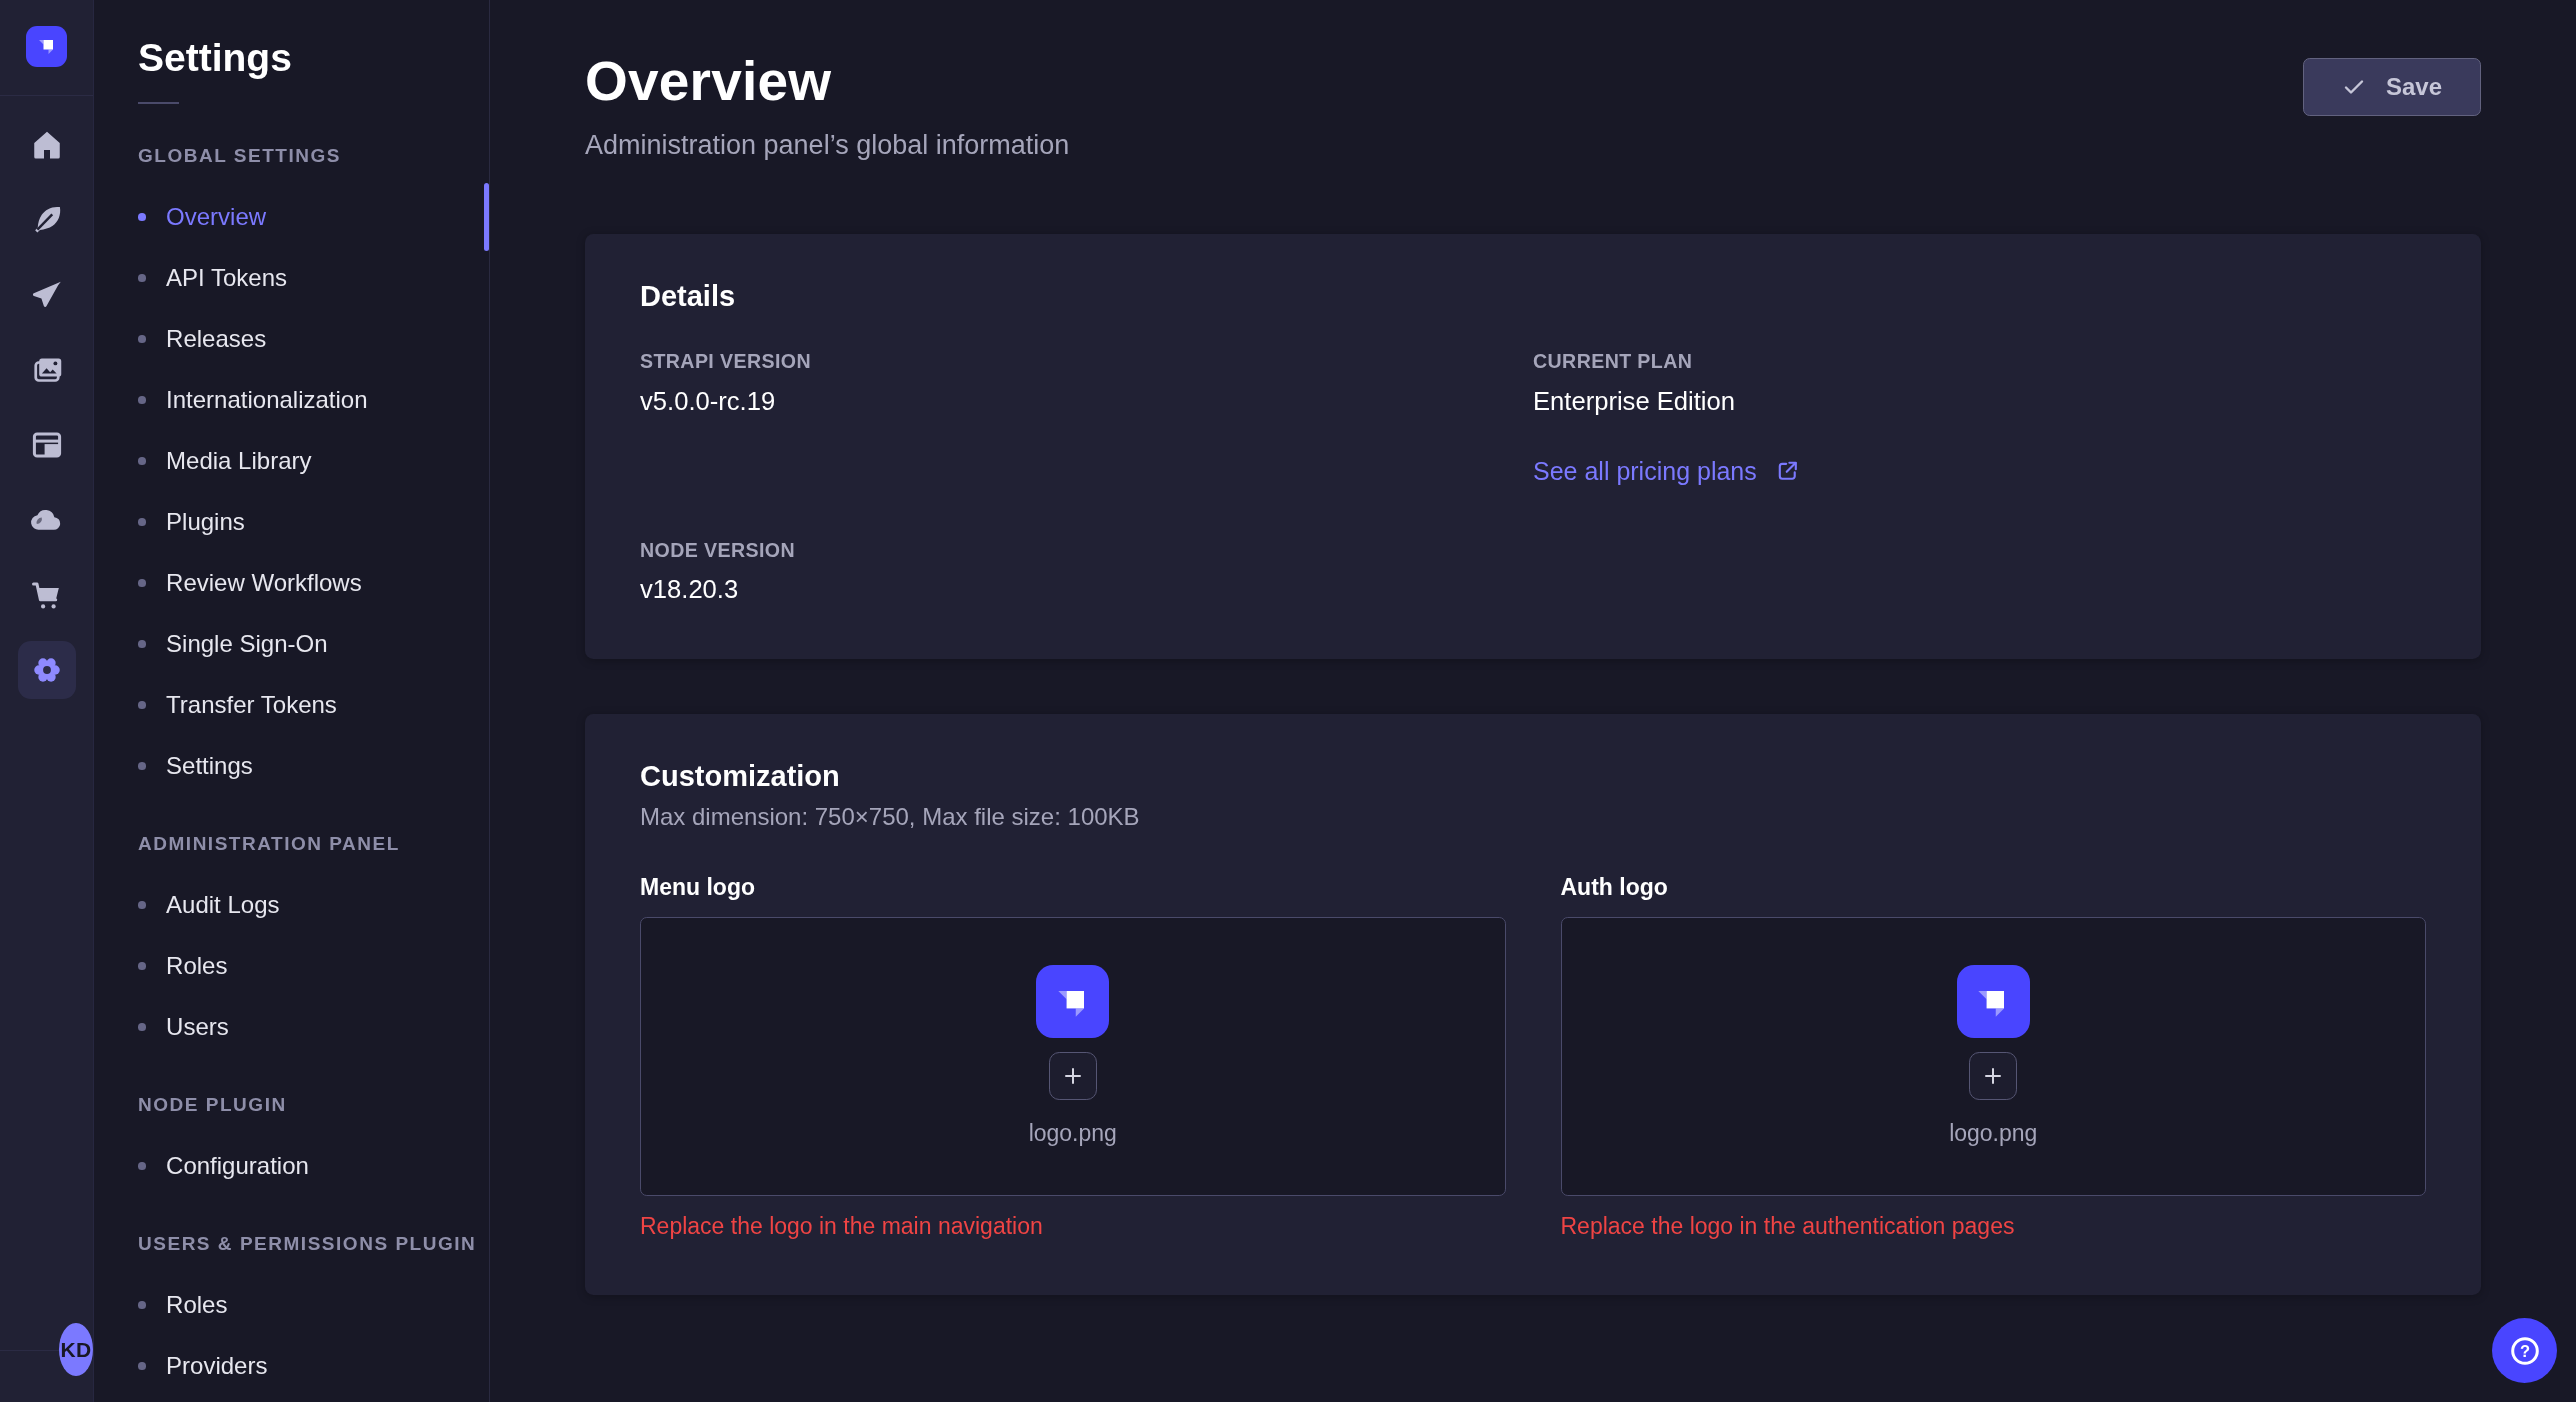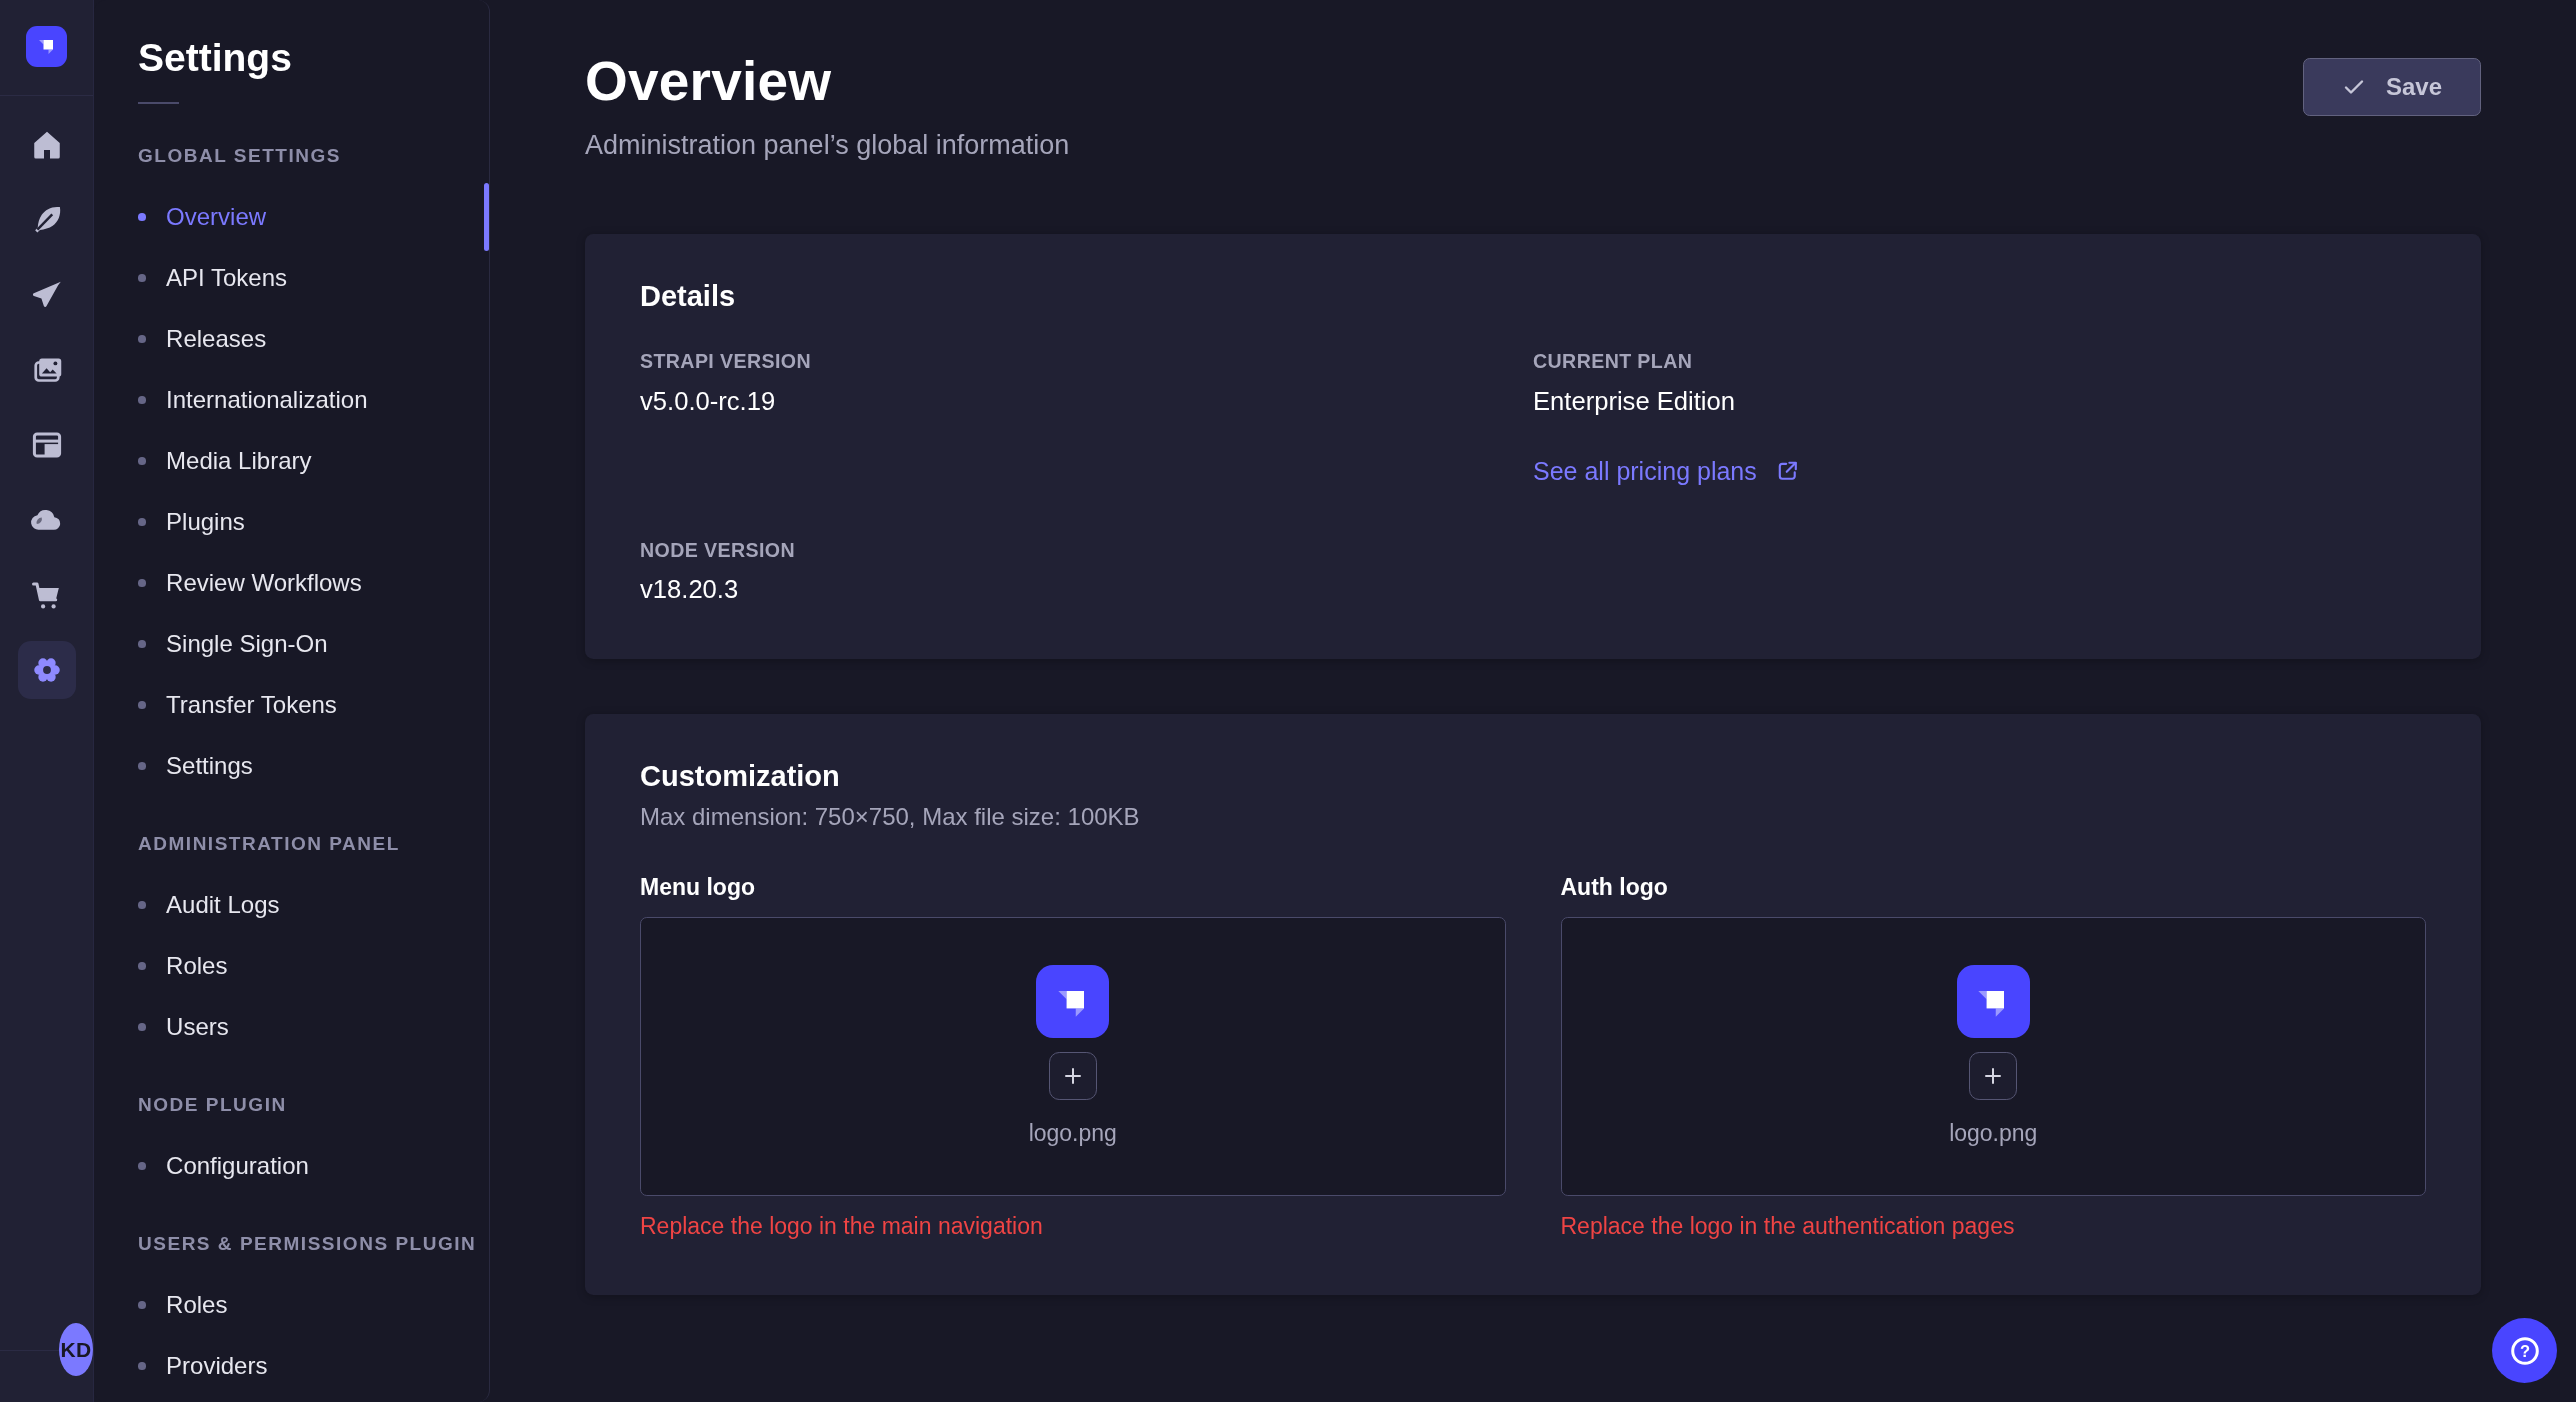--- a/index.html
+++ b/index.html
@@ -43,21 +43,21 @@
     background:#7b79ff; color:#181826;
     font-size:21px; font-weight:700; letter-spacing:0.4px;
     display:flex; align-items:center; justify-content:center;
     margin:24px 0 25.6px; border:none; cursor:pointer;
   }
 
   
   .subnav {
     width:396px; height:100%; flex-shrink:0;
     background:#181826; border-right:0.9px solid #2a2a40;
-    padding-top:36px; overflow:hidden;border-radius:12px;
+    padding-top:36px; overflow:hidden;
   }
   .subnav-title { font-size:39px; font-weight:700; margin-left:44px; }
   .subnav-rule { width:41px; height:1.7px; background:#4a4a6a; margin:22px 0 0 44px; }
   .subnav ul { list-style:none; margin-top:22px; }
   .section-label {
     height:61px; display:flex; align-items:center;
     padding-left:44px; margin-top:17px;
     font-size:19px; font-weight:700; letter-spacing:.08em;
     color:#8e8ea9;
   }

